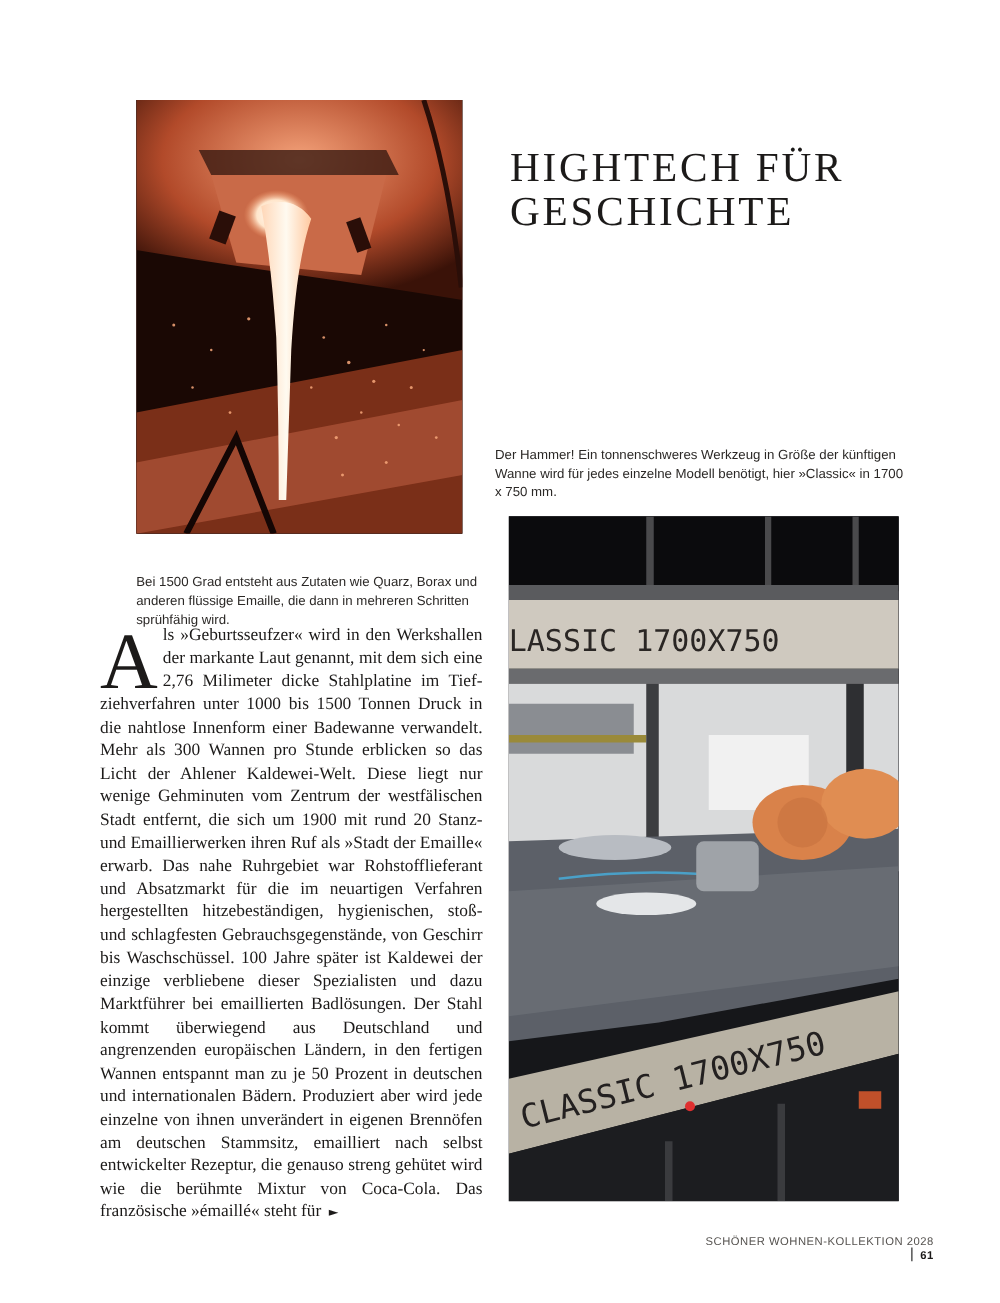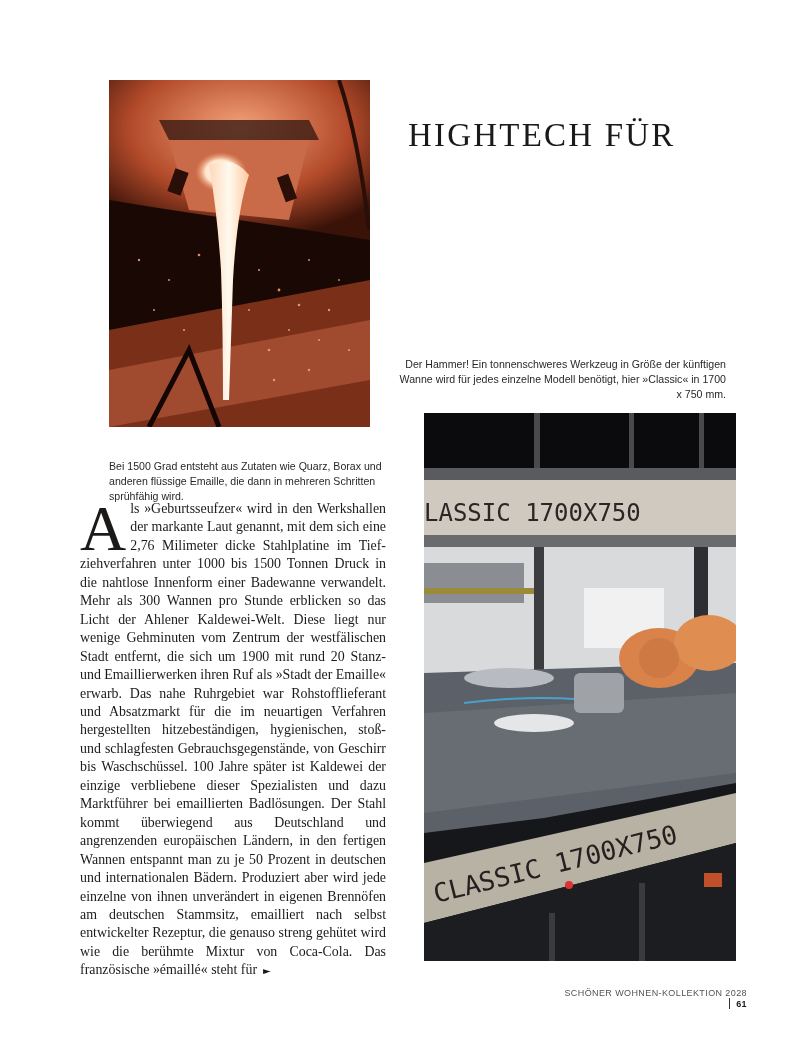--- a/index.html
+++ b/index.html
@@ -4,37 +4,37 @@
 <style>
   html, body { margin: 0; padding: 0; background: #ffffff; }
   body { width: 800px; height: 1042px; position: relative; overflow: hidden; color: #1c1a19; }
 
   .photo-left {
     position: absolute; left: 109px; top: 80px; width: 261px; height: 347px;
     overflow: hidden; background: #2a0d06;
   }
   .photo-right {
     position: absolute; left: 407px; top: 413px; width: 312px; height: 548px;
-    overflow: hidden; background: #1a1b1e; margin-left: 17px;
+    overflow: hidden; background: #1a1b1e;
   }
 
   .headline {
     position: absolute; left: 408px; top: 118px; width: 330px;
     font-size: 33px; line-height: 35px; letter-spacing: 2.2px;
     text-transform: uppercase;
   }
   .headline .light { font-family: "DejaVu Serif", "Liberation Serif", serif; font-weight: 300; font-family: "Liberation Serif", serif; }
   .headline .bold { font-family: "DejaVu Sans", "Liberation Sans", sans-serif; font-weight: 900; letter-spacing: 3px; font-size: 28px; }
   .headline-line { display: block; white-space: nowrap; }
 
   .caption {
     position: absolute; font-family: "Liberation Sans", sans-serif;
     font-size: 10.6px; line-height: 15px; color: #2b2826;
   }
-  .caption-right { left: 396px; top: 357px; width: 330px; text-align: right; }
+  .caption-right { left: 396px; top: 357px; width: 330px; }
   .caption-left { left: 109px; top: 459px; width: 290px; }
 
   .body-text {
     position: absolute; left: 80px; top: 500px; width: 306px;
     font-family: "Liberation Serif", serif; font-size: 13.9px; line-height: 18.45px;
     text-align: justify; color: #1c1a19; hyphens: manual;
   }
   .dropcap {
     float: left; font-family: "Liberation Serif", serif; font-size: 64px;
     line-height: 50px; margin: 4px 4px 0 0; height: 50px; font-weight: 400;
@@ -104,20 +104,21 @@
         <circle cx="230" cy="200" r="0.9"></circle>
       <circle cx="190" cy="225" r="1.3"></circle>
         <circle cx="210" cy="260" r="1"></circle>
         <circle cx="165" cy="300" r="1.2"></circle>
     </g>
   </svg>
 </div>
 
 <h1 class="headline" style="margin:0;font-weight:normal;">
   <span class="headline-line light">Hightech für</span>
+  <span class="headline-line light">Geschichte</span>
 </h1>
 
 <p class="caption caption-right" style="margin:0;">Der Hammer! Ein tonnenschweres Werkzeug in Größe der künftigen Wanne wird für jedes einzelne Modell benötigt, hier »Classic« in 1700 x 750 mm.</p>
 
 <div class="photo-right">
   <svg width="312" height="548" viewBox="0 0 312 548">
     <rect width="312" height="548" fill="#16171a"></rect>
 
     <rect x="0" y="0" width="312" height="60" fill="#0b0b0d"></rect>
     <rect x="110" y="0" width="6" height="55" fill="#4a4a4c"></rect>

